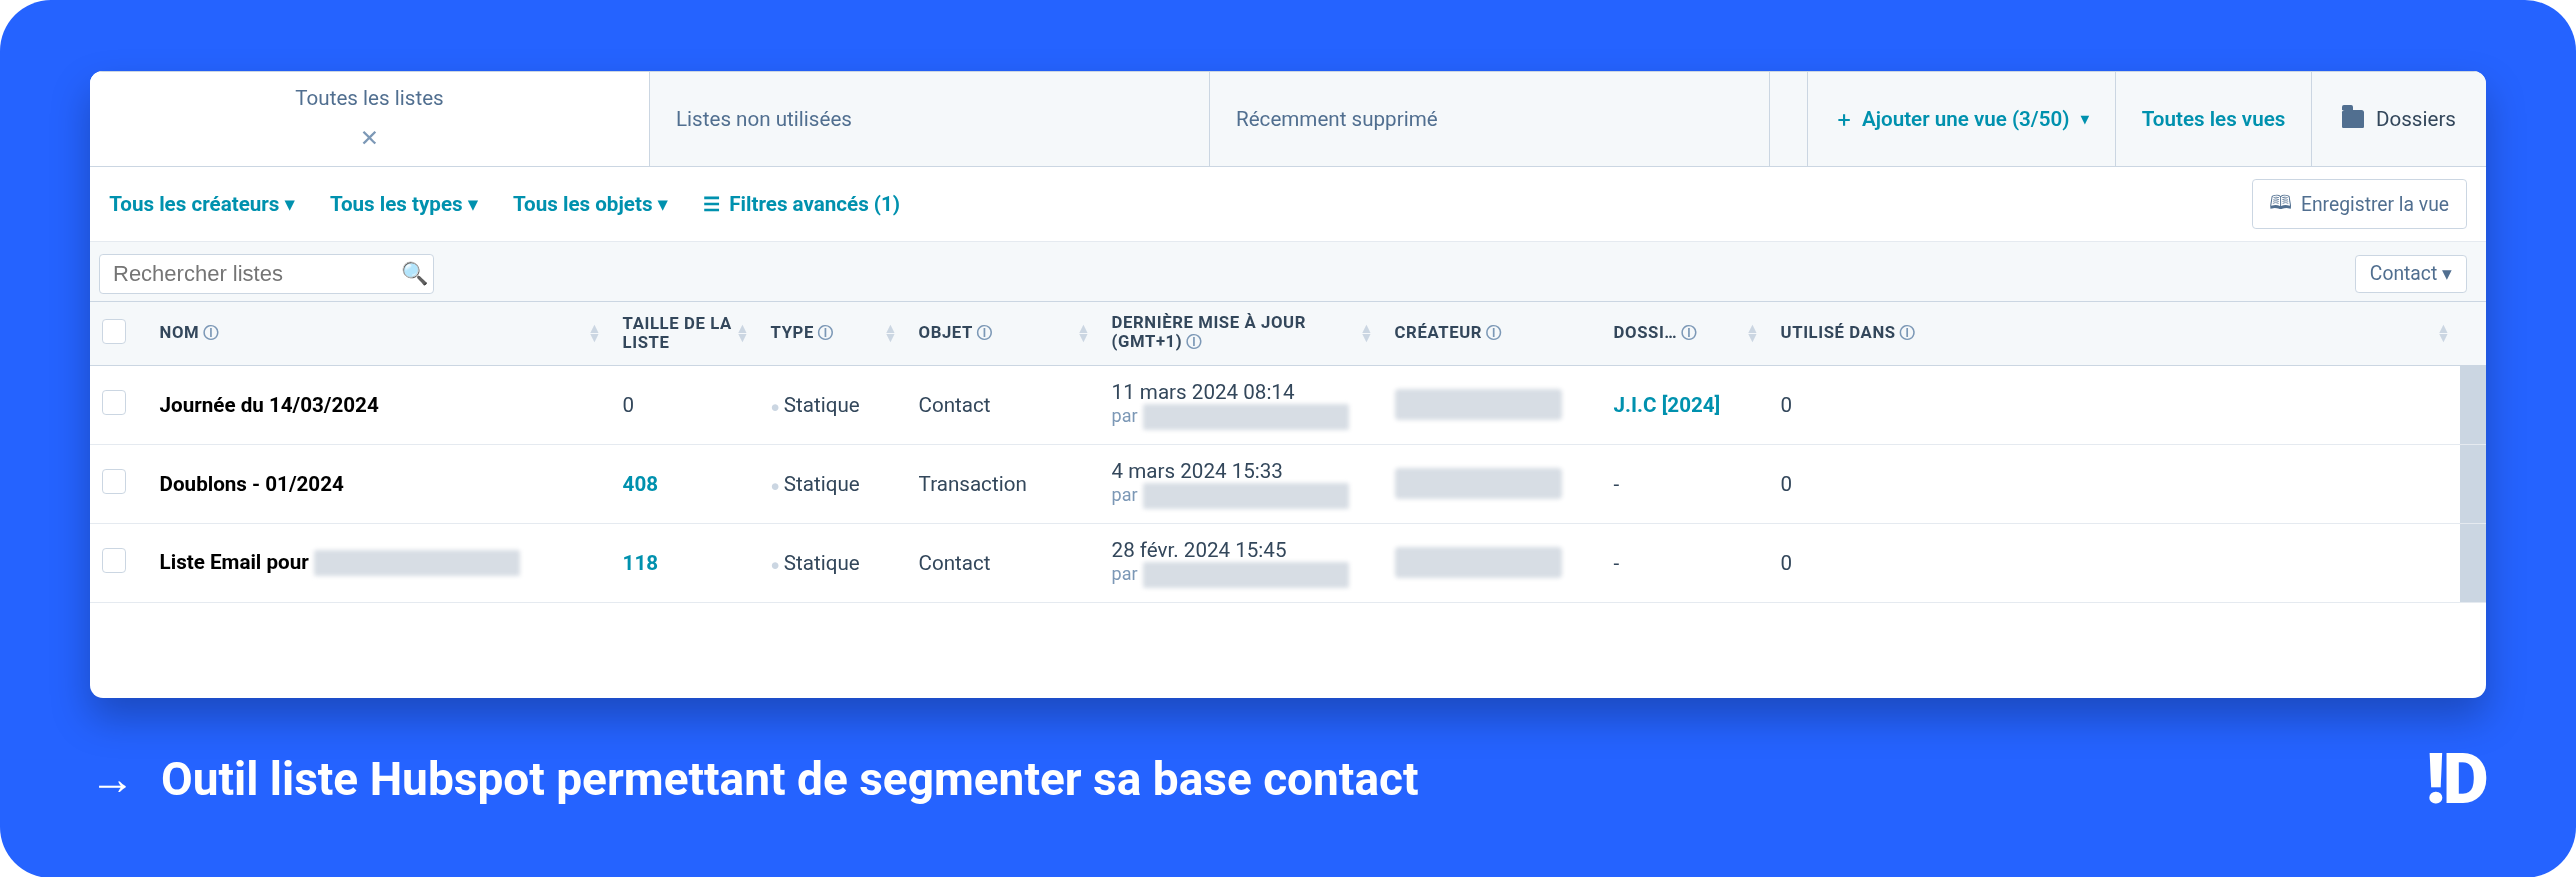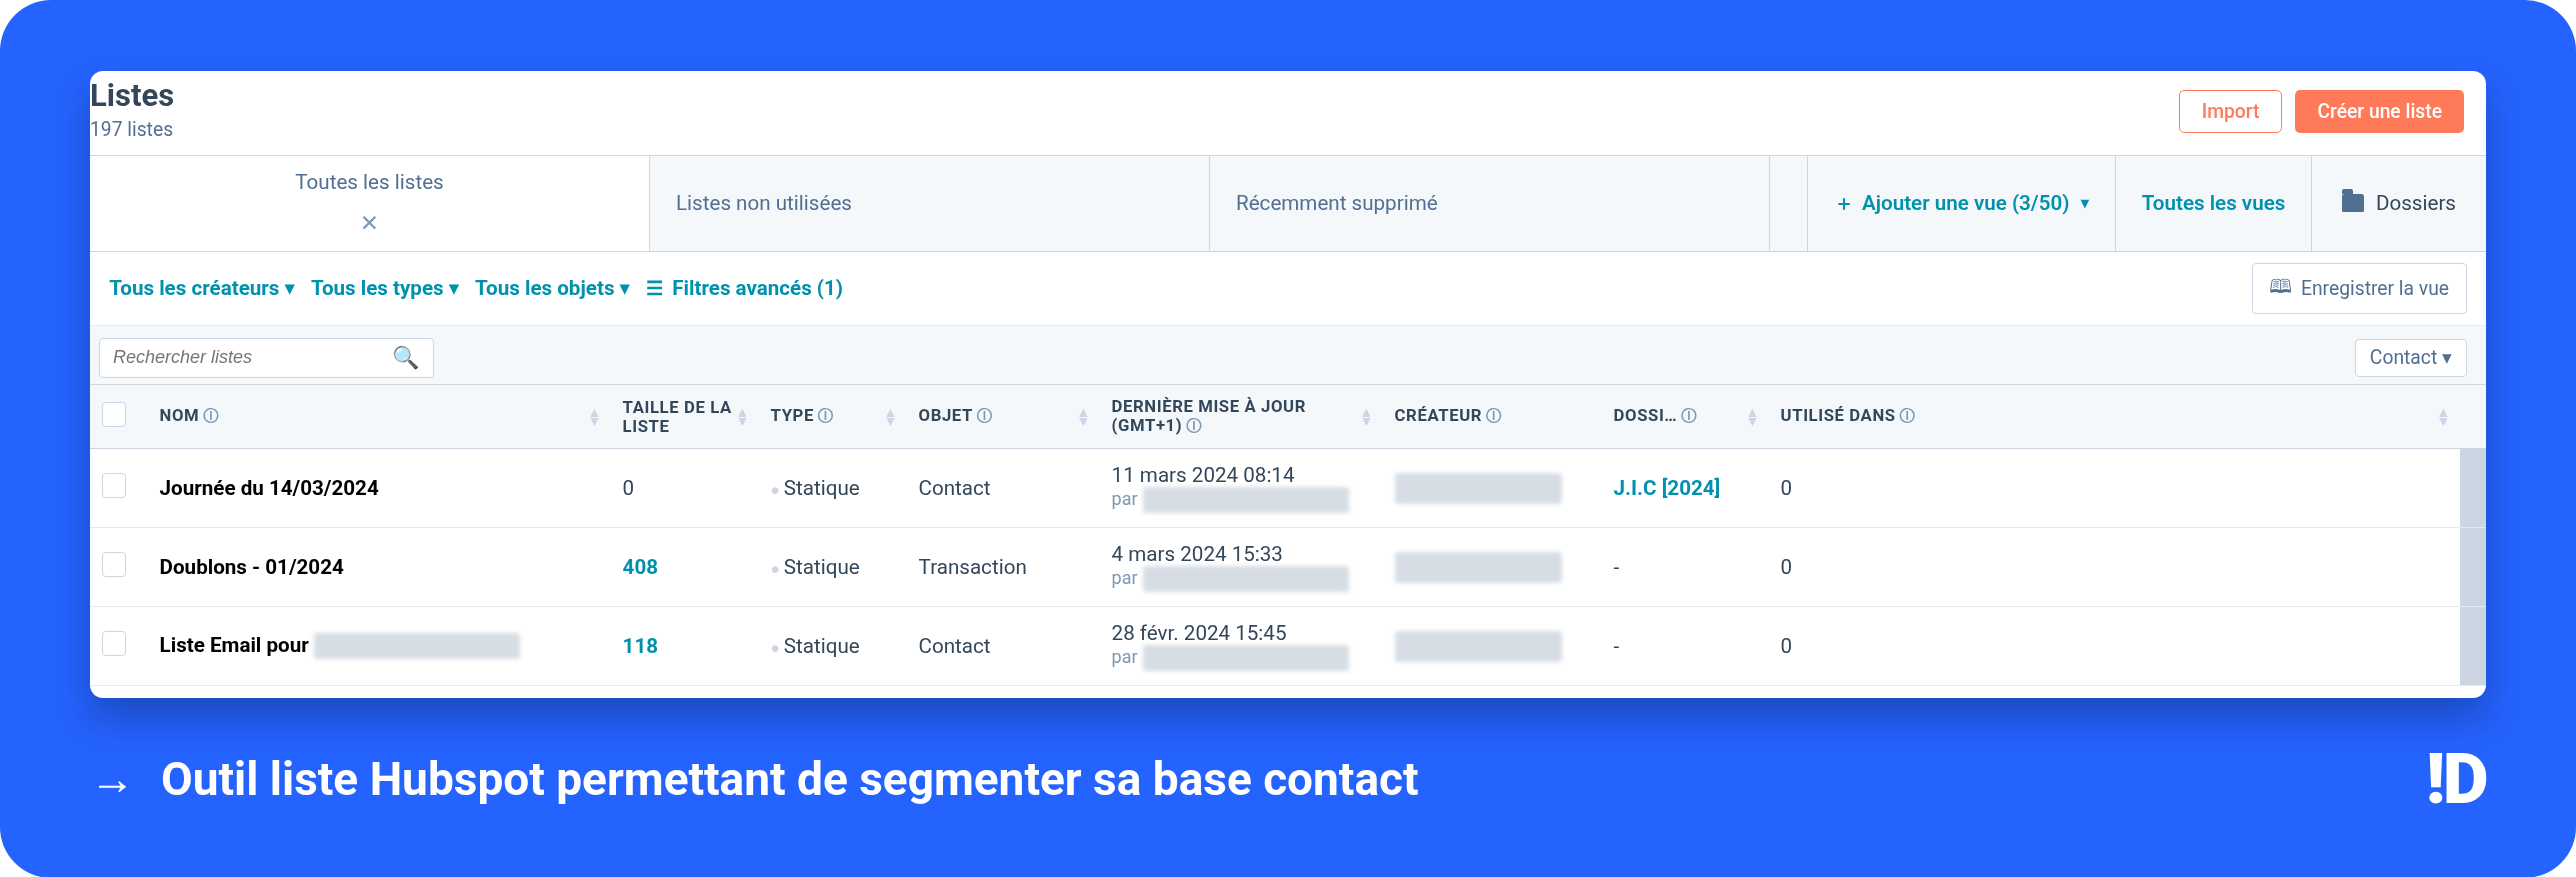--- a/index.html
+++ b/index.html
@@ -79,21 +79,21 @@
     color:#33475b; font-weight:400;
   }
   .folder-icon { width:22px; height:18px; background:#516f90; border-radius:2.6px 2.6px 1.3px 1.3px; position:relative; }
   .folder-icon::before { content:""; position:absolute; top:-5.1px; left:0; width:10.3px; height:5.1px; background:#516f90; border-radius:1.9px 1.9px 0 0; }
 
   
   .filters-row {
     display:flex; align-items:center; justify-content:space-between;
     padding: 11.6px 19.3px; background:#fff; border-bottom:0.6px solid #e5eaf0;
   }
-  .filters-left { display:flex; gap:16px; align-items:center; }
+  .filters-left { display:flex; gap:35px; align-items:center; }
   .filter { color:#0091ae; font-weight:700; font-size:20.6px; cursor:pointer; }
   .filter.caret::after { content:" ▾"; font-weight:400; }
   .adv { display:flex; align-items:center; gap:9px; }
   .adv-icon { color:#0091ae; font-size:19.3px; }
   .save-view {
     border:0.6px solid #cbd6e2; border-radius:3.9px; padding:7.7px 16.7px;
     color:#516f90; font-size:19.3px; display:flex; gap:9px; align-items:center;
     cursor:pointer;
   }
 
@@ -101,22 +101,22 @@
   .search-row {
     display:flex; align-items:center; justify-content:space-between;
     padding: 11.6px 19.3px 6.4px 9px;
     background:#f5f8fa;
   }
   .search {
     border:0.6px solid #cbd6e2; border-radius:3.9px; background:#fff;
     display:flex; align-items:center; padding:6.4px 13px; width:335px;
   }
   .search input {
-    border:none; outline:none; font-size:18px; color:#516f90; flex:1;
-    font-style: italic; background:transparent;
+    border:none; outline:none; font-size:22px; color:#516f90; flex:1;
+    background:transparent;
   }
   .search .mag { color:#0091ae; font-size:22px; }
   .actions {
     border:0.6px solid #cbd6e2; border-radius:3.9px; background:#fff;
     padding:6.4px 14px; color:#516f90; font-size:19.3px; cursor:pointer;
   }
 
   
   .tbl { width:100%; border-collapse:collapse; table-layout:fixed; }
   .tbl th {
@@ -171,30 +171,20 @@
   .arrow { font-size:45px; }
   .cap-text { font-size:46px; font-weight:700; }
   .logo { font-size:71px; font-weight:900; letter-spacing:-2.6px; }
 </style>
 </head>
 <body>
 
 <div class="outer">
   <div class="window">
 
-    <div class="hdr">
-      <div class="hdr-left">
-        <div class="hdr-title">Listes</div>
-        <div class="hdr-sub">197 listes</div>
-      </div>
-      <div class="hdr-right">
-        <div class="btn btn-outline">Import</div>
-        <div class="btn btn-primary">Créer une liste</div>
-      </div>
-    </div>
 
     <div class="tabs-row">
       <div class="tab active tab-wide">
         <span>Toutes les listes</span>
         <span class="close">✕</span>
       </div>
       <div class="tab tab-wide">
         <span>Listes non utilisées</span>
       </div>
       <div class="tab tab-wide">

